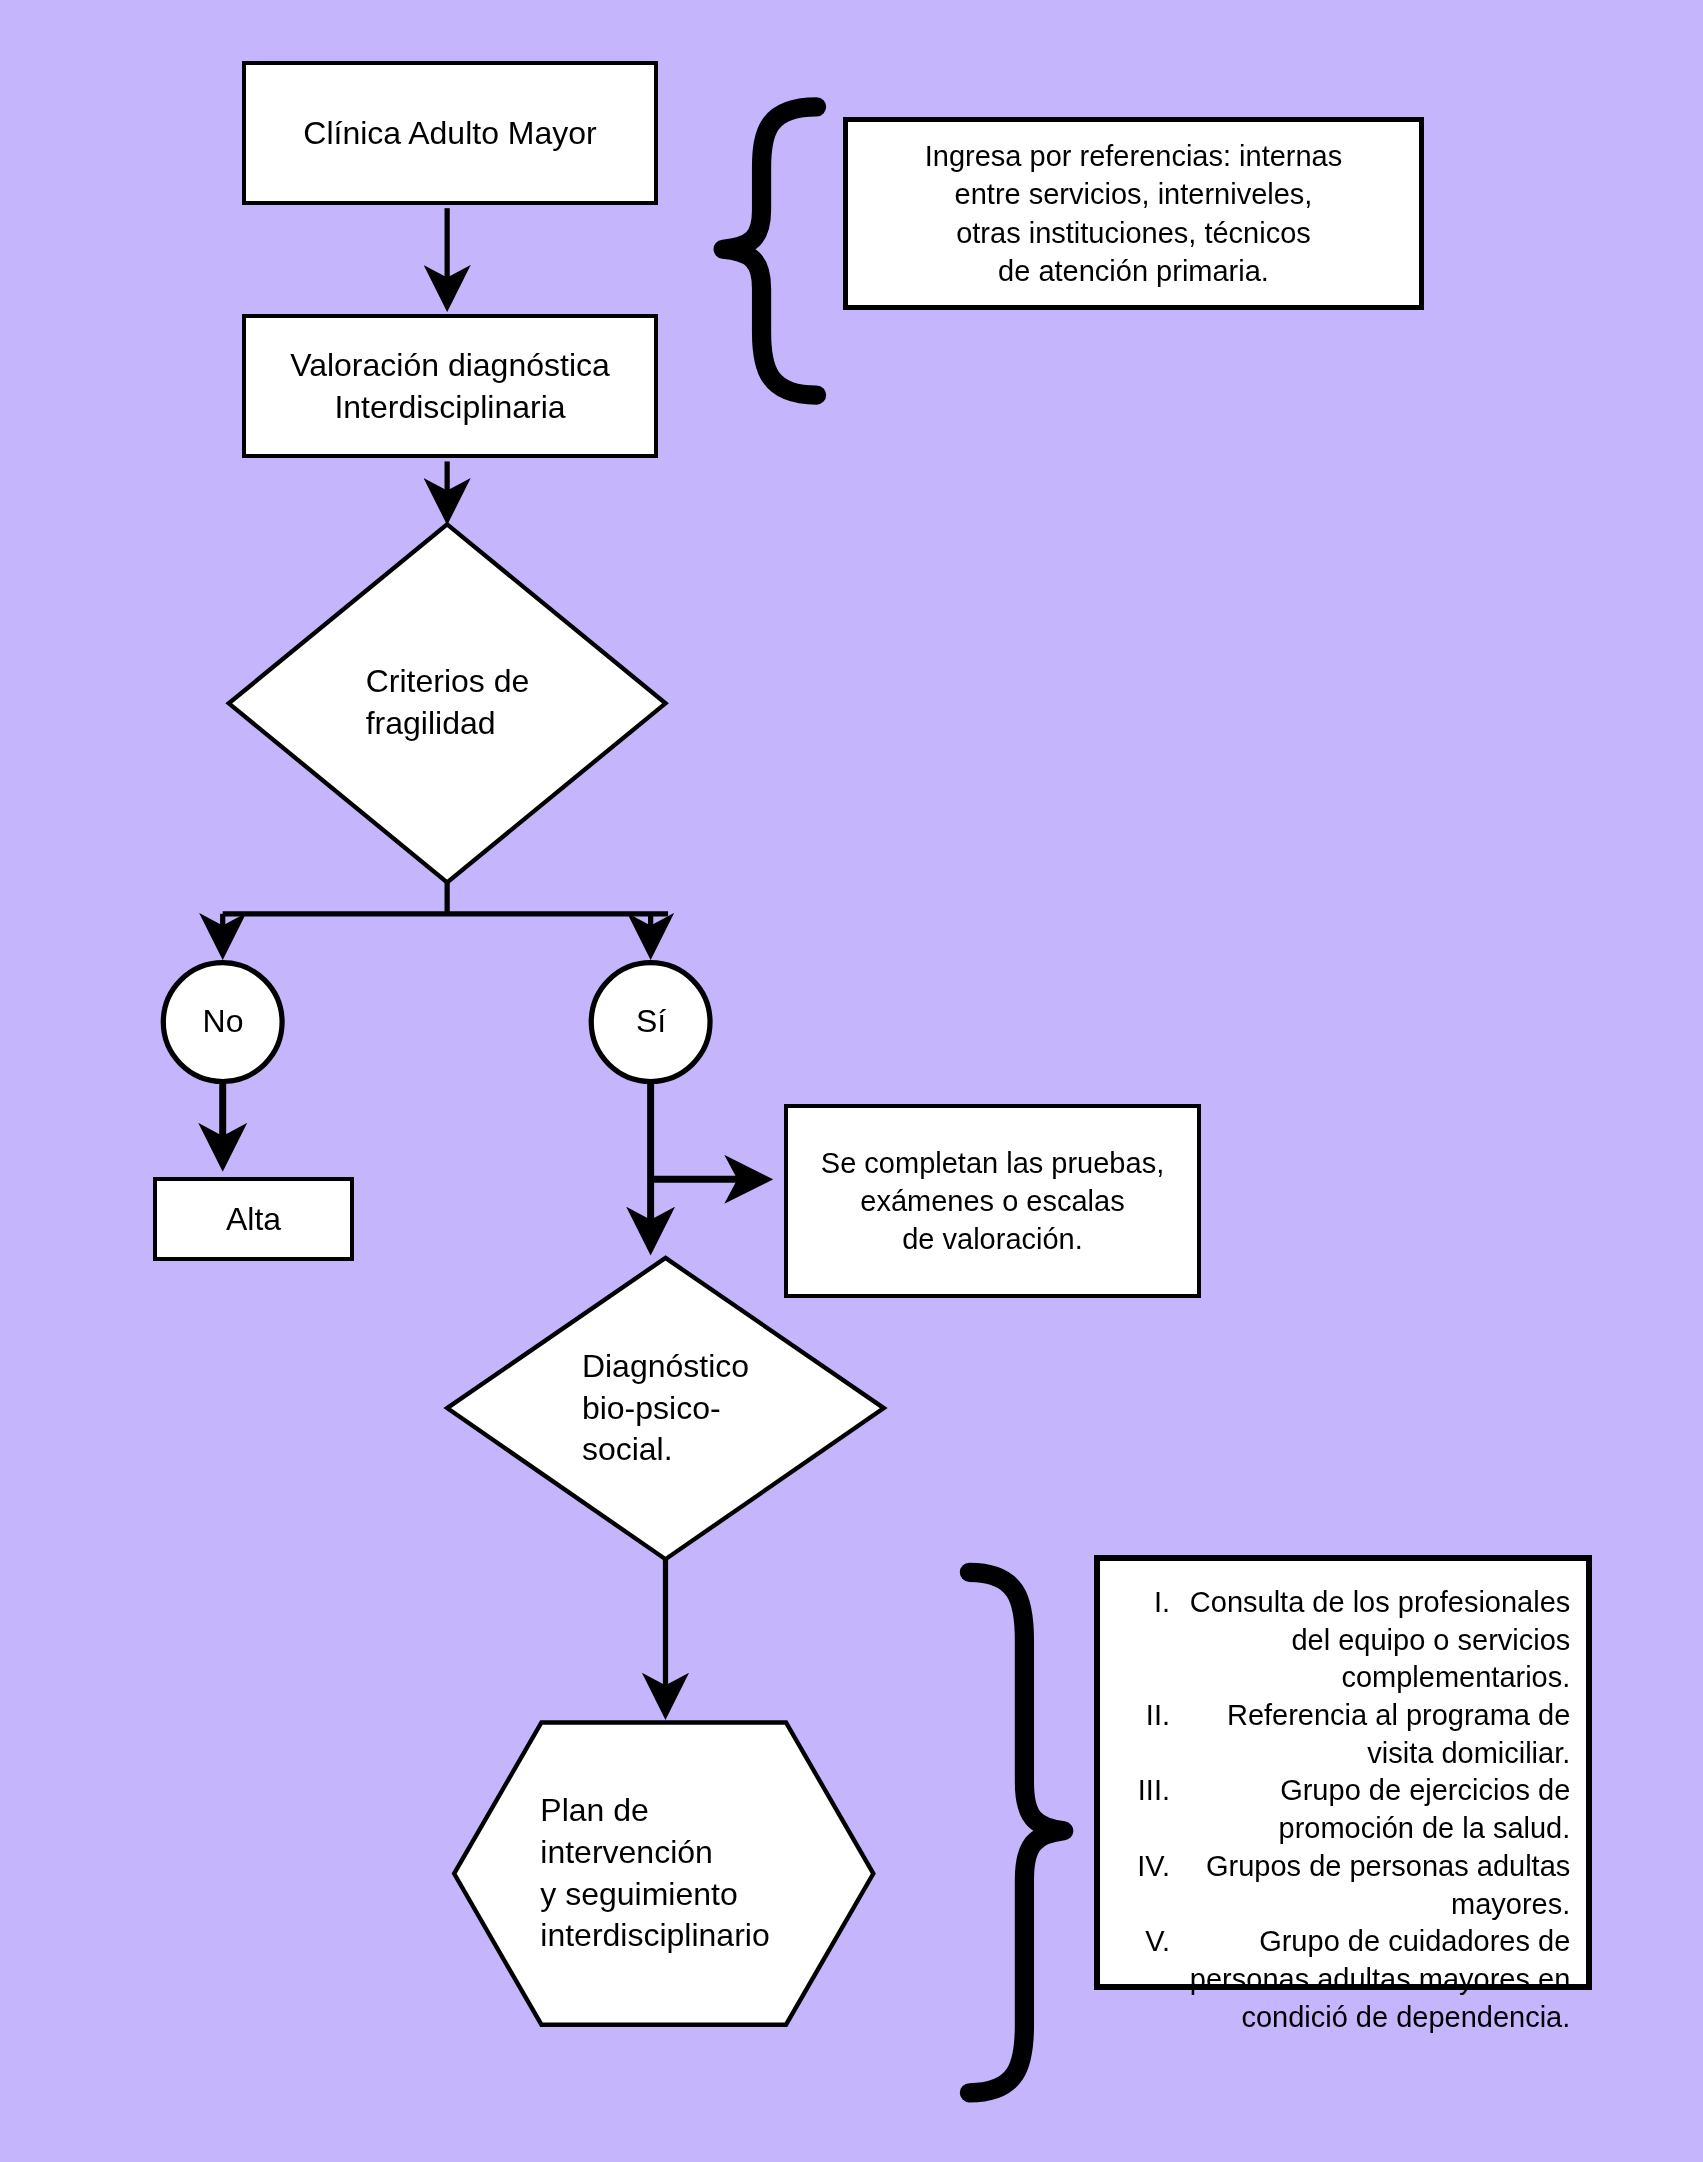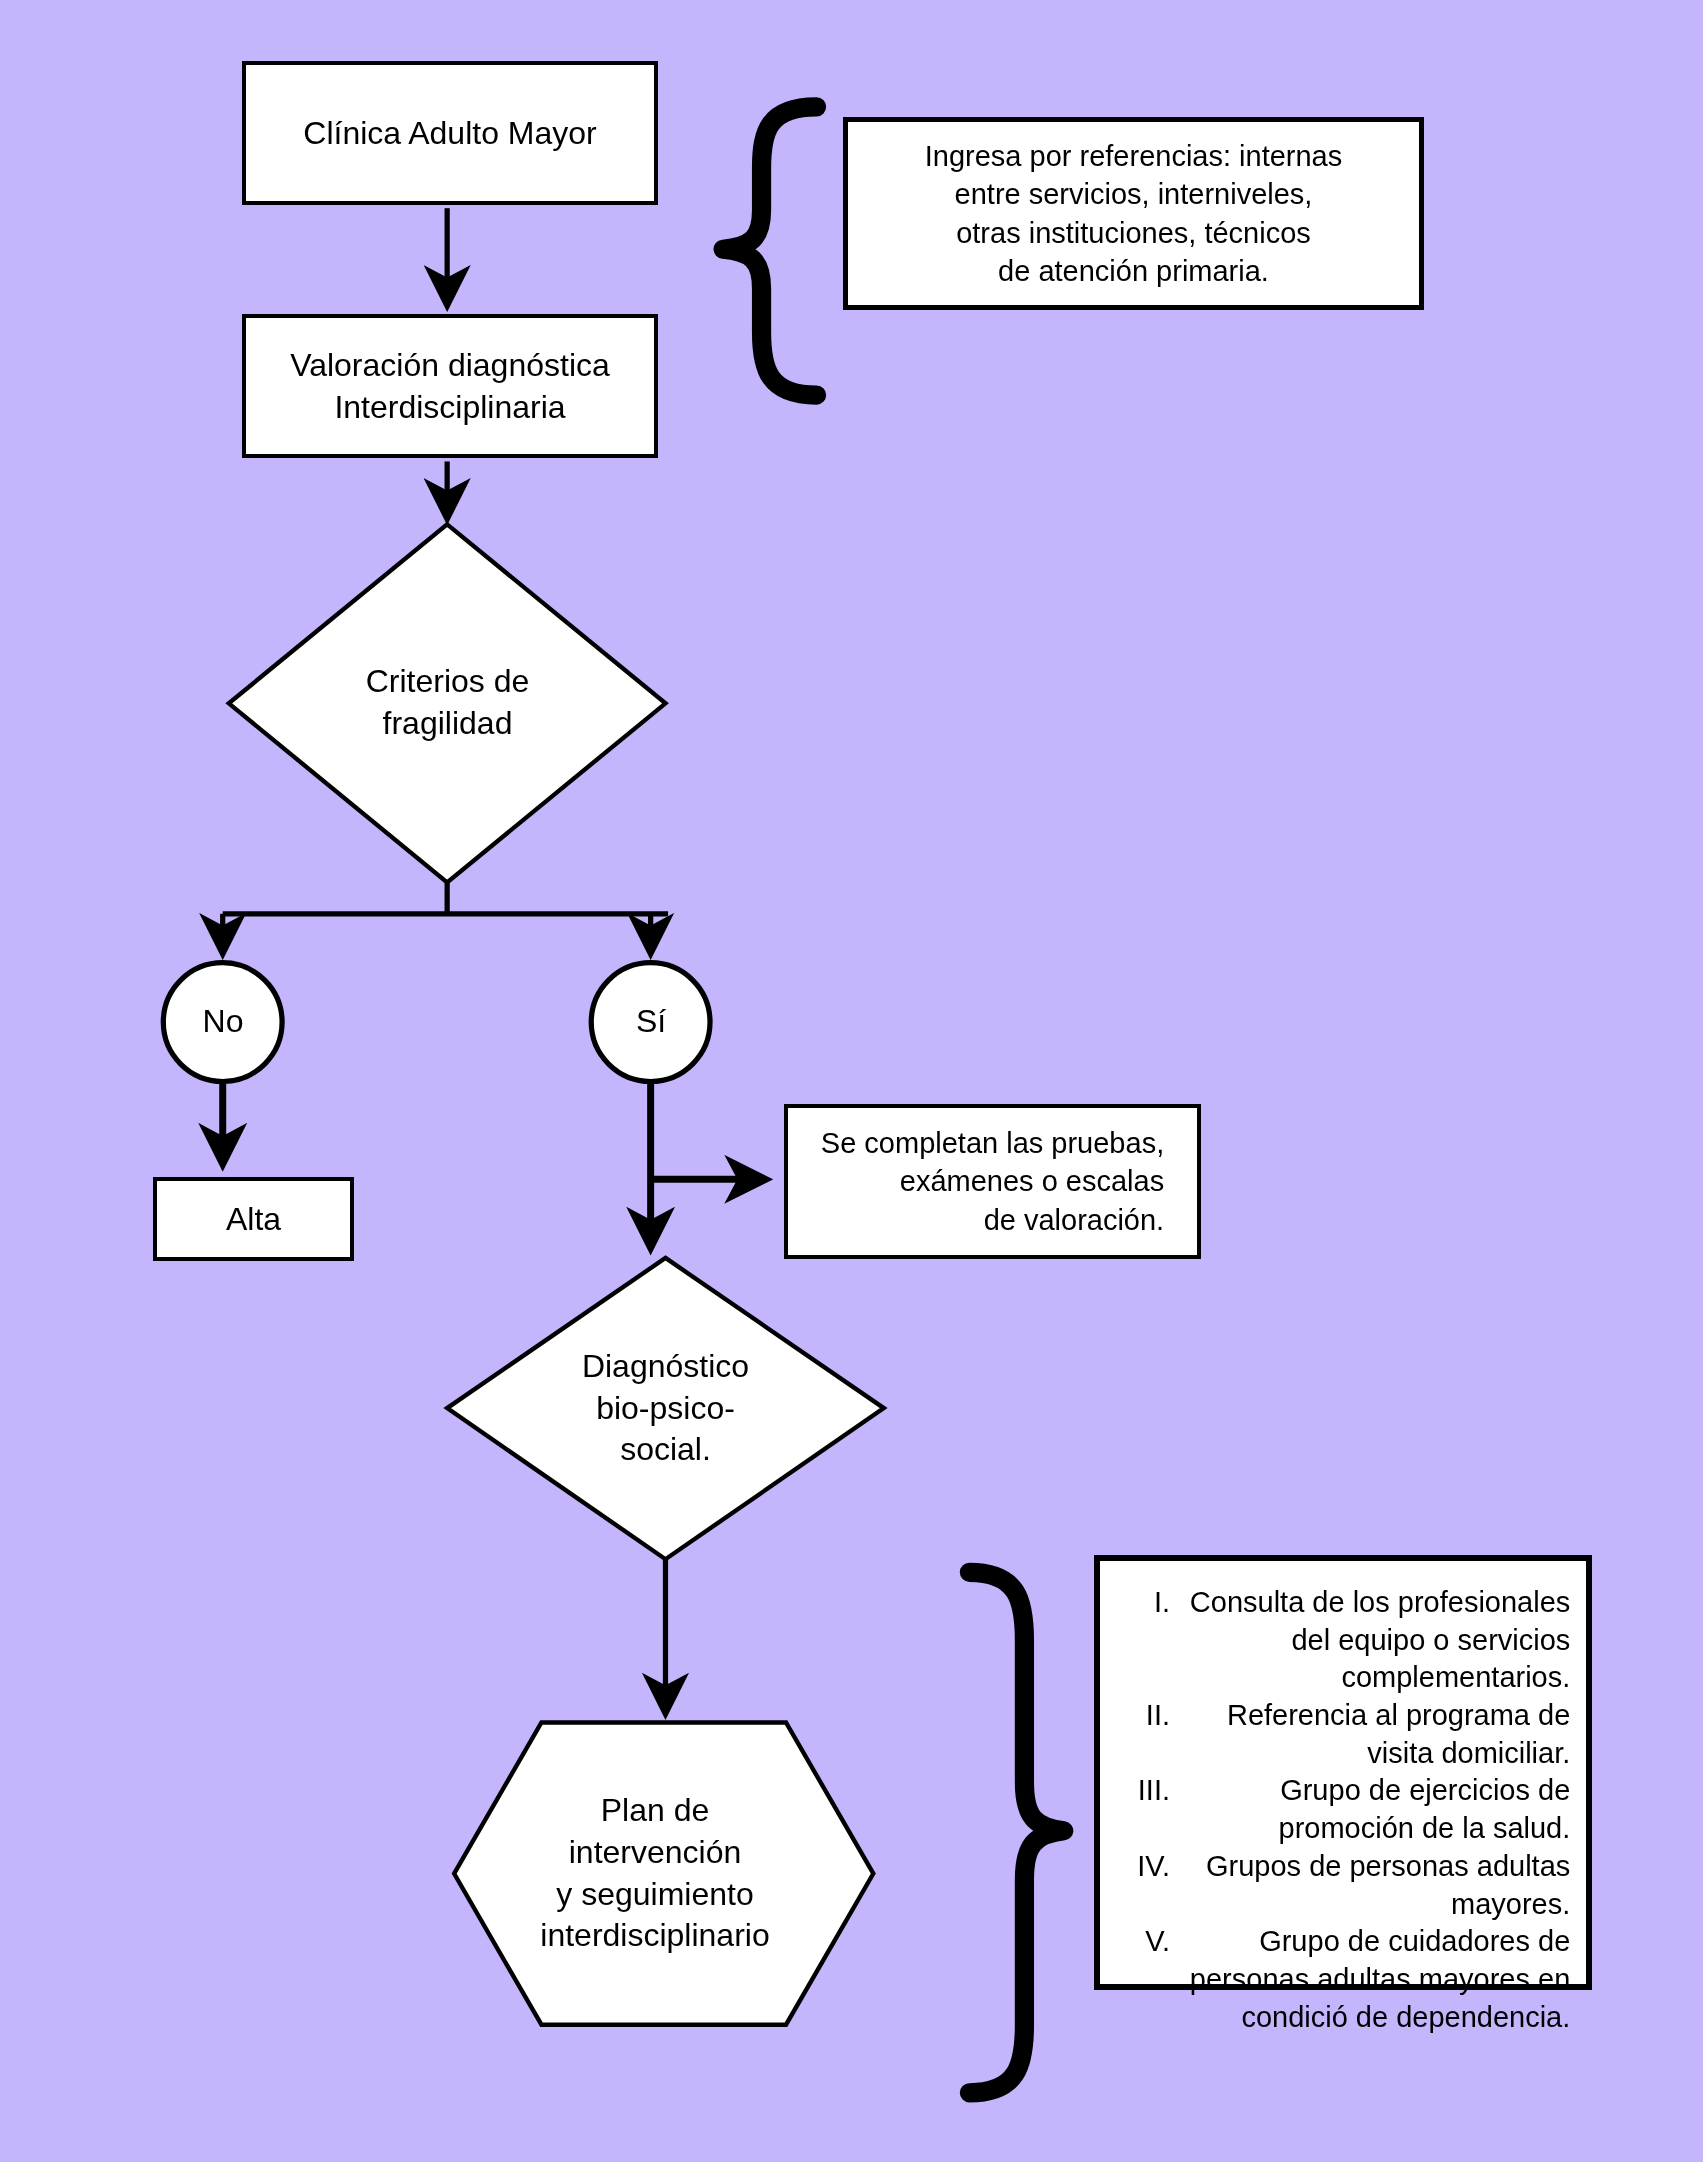--- a/index.html
+++ b/index.html
@@ -22,21 +22,21 @@
     top: 0;
     width: 1703px;
     height: 2163px;
     pointer-events: none;
   }
   .node-text {
     position: absolute;
     display: flex;
     align-items: center;
     justify-content: center;
-    text-align: center;
+    text-align: left;
     line-height: 1.30;
     white-space: pre-line;
     color: #000000;
   }
   
   .box {
     position: absolute;
     border: 4.4px solid #000000;
     background: #ffffff;
     box-sizing: border-box;
@@ -44,21 +44,21 @@
     align-items: center;
     justify-content: center;
     text-align: center;
     white-space: pre-line;
     line-height: 1.32;
   }
   #clinica-box   { left: 242px;  top: 61px;   width: 416px; height: 144px; font-size: 32px; }
   #valoracion-box{ left: 242px;  top: 314px;  width: 416px; height: 144px; font-size: 32px; }
   #alta-box      { left: 153px;  top: 1177px; width: 201px; height: 84px;  font-size: 32px; }
   #ingresa-box   { left: 843px;  top: 117px;  width: 581px; height: 193px; font-size: 29px; border-width: 5.2px; }
-  #pruebas-box   { left: 784px;  top: 1104px; width: 417px; height: 155px; font-size: 29px; text-align: right; }
+  #pruebas-box   { left: 784px;  top: 1104px; width: 417px; height: 194px; font-size: 29px; }
   #lista-box     { left: 1094px; top: 1555px; width: 498px; height: 435px; border-width: 6.1px;
                    align-items: flex-start; justify-content: flex-start; padding: 23px 15.7px 0 19px; }
 
   
   #criterios-label  { left: 229px;  top: 524px;  width: 437px; height: 358px; font-size: 32px; }
   #diagnostico-label{ left: 447px;  top: 1258px; width: 437px; height: 301px; font-size: 32px; }
   #plan-label       { left: 476px;  top: 1725px; width: 358px; height: 297px; font-size: 32px; }
   #no-label         { left: 166px;  top: 969px; width: 114px; height: 105px; font-size: 32px; }
   #si-label         { left: 594px;  top: 969px; width: 114px; height: 105px; font-size: 32px; }
 

